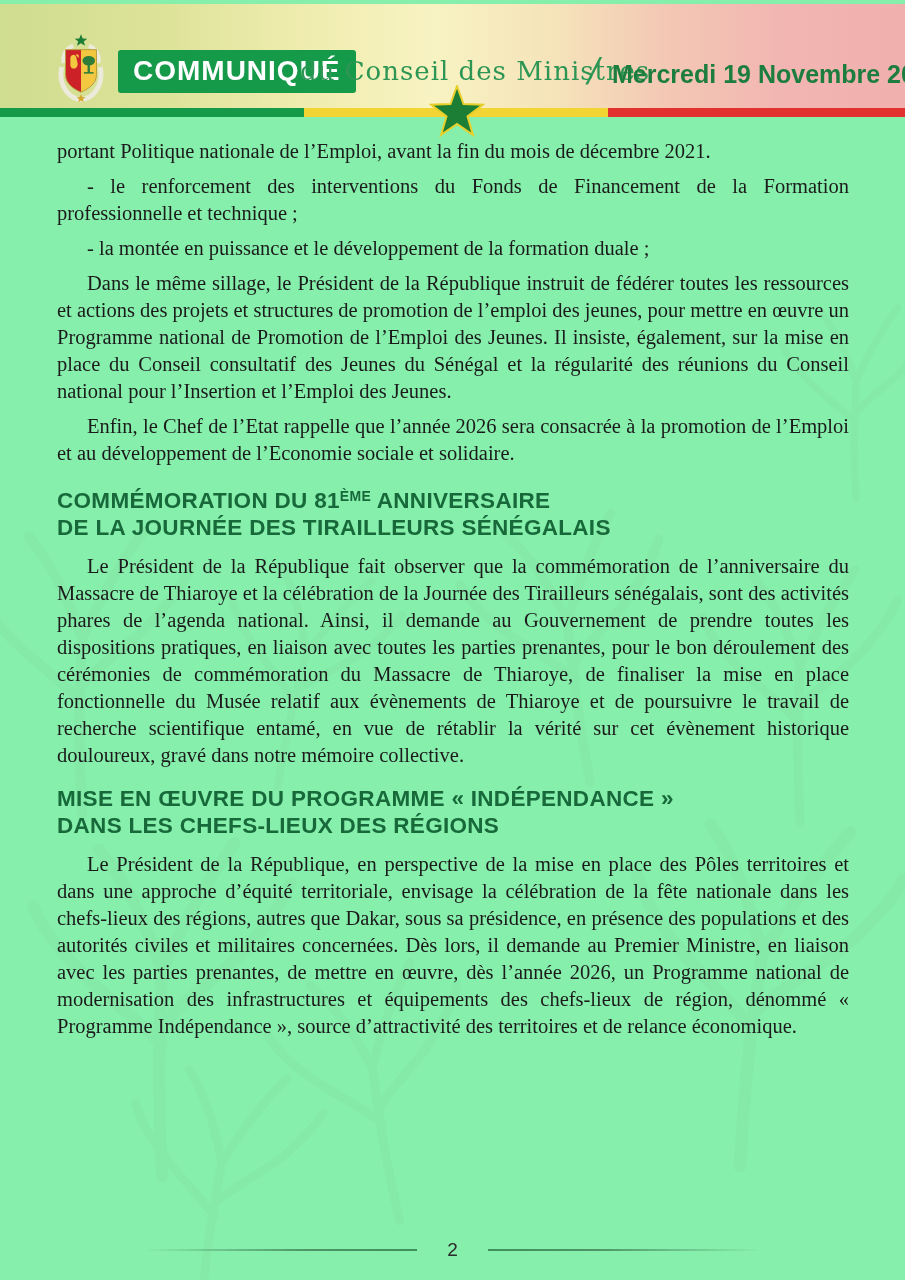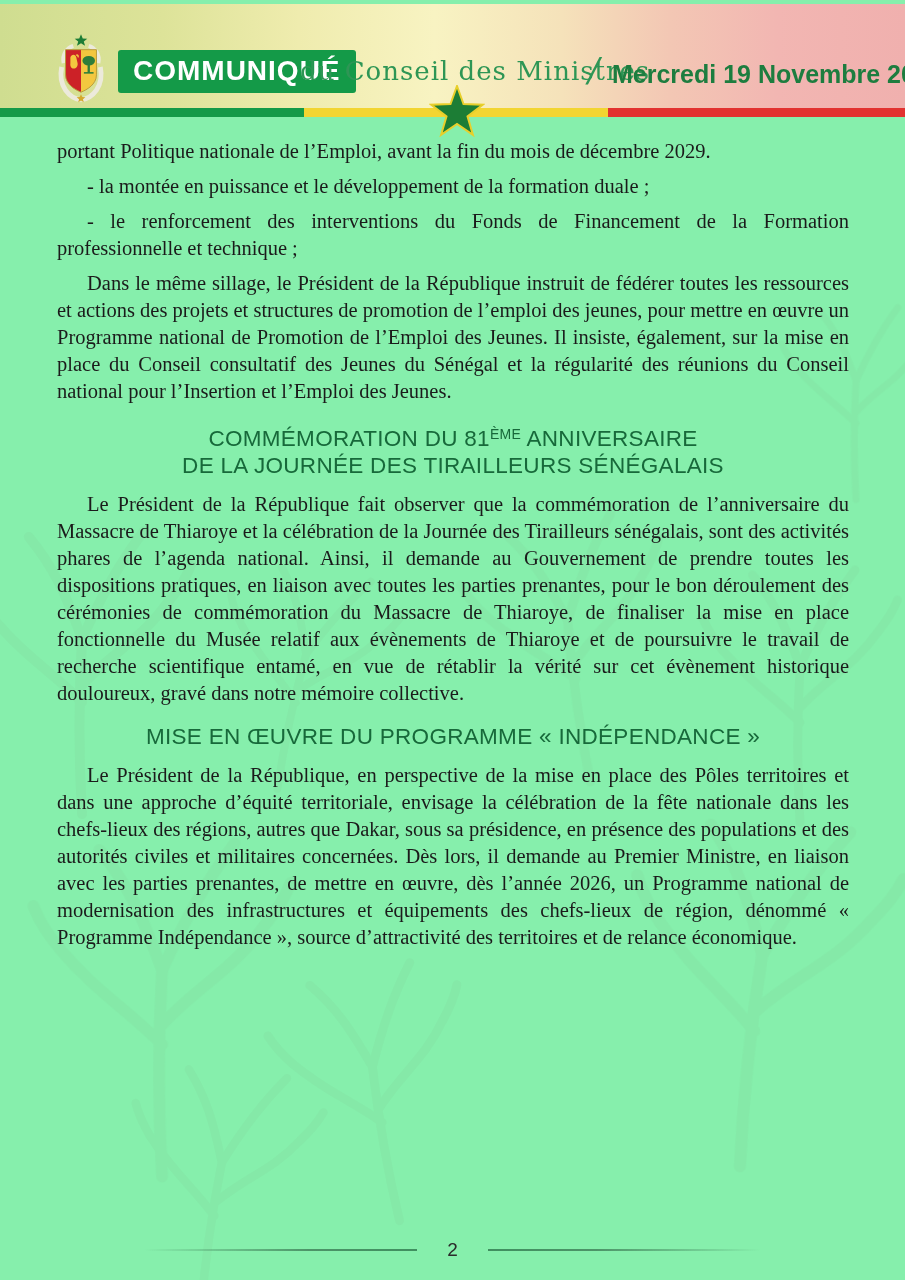--- a/index.html
+++ b/index.html
@@ -78,24 +78,24 @@
     position: absolute; top: 138px; left: 57px;
     width: 792px; z-index: 1;
     color: #1b1b1b;
     font-size: 20.5px; line-height: 27px;
     text-align: justify;
   }
   .content p { margin: 0 0 8px 0; text-indent: 30px; }
   .content p.no-indent { text-indent: 0; }
   .section-heading {
     margin: 16px 0 12px 0;
-    text-align: center;
+    text-align: left;
     color: #17693a;
     font-family: "Liberation Sans", sans-serif;
-    font-weight: normal;
+    font-weight: bold;
     font-size: 22.5px; line-height: 27px;
     letter-spacing: 0.3px;
     text-indent: 0;
   }
   .section-heading .hline { display: block; }
   .sup { font-size: 14px; vertical-align: 7px; }
   
   .footer {
     position: absolute; bottom: 18px; left: 0;
     width: 100%; height: 24px; z-index: 1;
@@ -190,33 +190,35 @@
   <div class="stripe">
     <div class="seg seg-green"></div>
     <div class="seg seg-yellow"></div>
     <div class="seg seg-red"></div>
   </div>
   <svg class="flag-star" viewBox="0 0 56 54" xmlns="http://www.w3.org/2000/svg">
     <polygon points="28,1 34.5,19.1 53.7,19.7 38.5,31.4 43.9,49.8 28,39 12.1,49.8 17.5,31.4 2.3,19.7 21.5,19.1" fill="#1c7d35" stroke="#e8cf2a" stroke-width="2"></polygon>
   </svg>
 
   <main class="content">
-    <p class="no-indent">portant Politique nationale de l’Emploi, avant la fin du mois de décembre 2029.</p>
+    <p class="no-indent">portant Politique nationale de l’Emploi, avant la fin du mois de décembre 2021.</p>
+    <p>- le renforcement des interventions du Fonds de Financement de la Formation professionnelle et technique ;</p>
     <p>- la montée en puissance et le développement de la formation duale ;</p>
-    <p>- le renforcement des interventions du Fonds de Financement de la Formation professionnelle et technique ;</p>
     <p>Dans le même sillage, le Président de la République instruit de fédérer toutes les ressources et actions des projets et structures de promotion de l’emploi des jeunes, pour mettre en œuvre un Programme national de Promotion de l’Emploi des Jeunes. Il insiste, également, sur la mise en place du Conseil consultatif des Jeunes du Sénégal et la régularité des réunions du Conseil national pour l’Insertion et l’Emploi des Jeunes.</p>
+    <p>Enfin, le Chef de l’Etat rappelle que l’année 2026 sera consacrée à la promotion de l’Emploi et au développement de l’Economie sociale et solidaire.</p>
 
     <h2 class="section-heading">
       <span class="hline"><span>COMMÉMORATION DU 81</span><span class="sup">ÈME</span><span> ANNIVERSAIRE</span></span>
       <span class="hline">DE LA JOURNÉE DES TIRAILLEURS SÉNÉGALAIS</span>
     </h2>
     <p>Le Président de la République fait observer que la commémoration de l’anniversaire du Massacre de Thiaroye et la célébration de la Journée des Tirailleurs sénégalais, sont des activités phares de l’agenda national. Ainsi, il demande au Gouvernement de prendre toutes les dispositions pratiques, en liaison avec toutes les parties prenantes, pour le bon déroulement des cérémonies de commémoration du Massacre de Thiaroye, de finaliser la mise en place fonctionnelle du Musée relatif aux évènements de Thiaroye et de poursuivre le travail de recherche scientifique entamé, en vue de rétablir la vérité sur cet évènement historique douloureux, gravé dans notre mémoire collective.</p>
 
     <h2 class="section-heading">
       <span class="hline">MISE EN ŒUVRE DU PROGRAMME « INDÉPENDANCE »</span>
+      <span class="hline">DANS LES CHEFS-LIEUX DES RÉGIONS</span>
     </h2>
     <p>Le Président de la République, en perspective de la mise en place des Pôles territoires et dans une approche d’équité territoriale, envisage la célébration de la fête nationale dans les chefs-lieux des régions, autres que Dakar, sous sa présidence, en présence des populations et des autorités civiles et militaires concernées. Dès lors, il demande au Premier Ministre, en liaison avec les parties prenantes, de mettre en œuvre, dès l’année 2026, un Programme national de modernisation des infrastructures et équipements des chefs-lieux de région, dénommé « Programme Indépendance », source d’attractivité des territoires et de relance économique.</p>
   </main>
 
   <div class="footer">
     <div class="rule rule-left"></div>
     <div class="page-number">2</div>
     <div class="rule rule-right"></div>
   </div>
 

